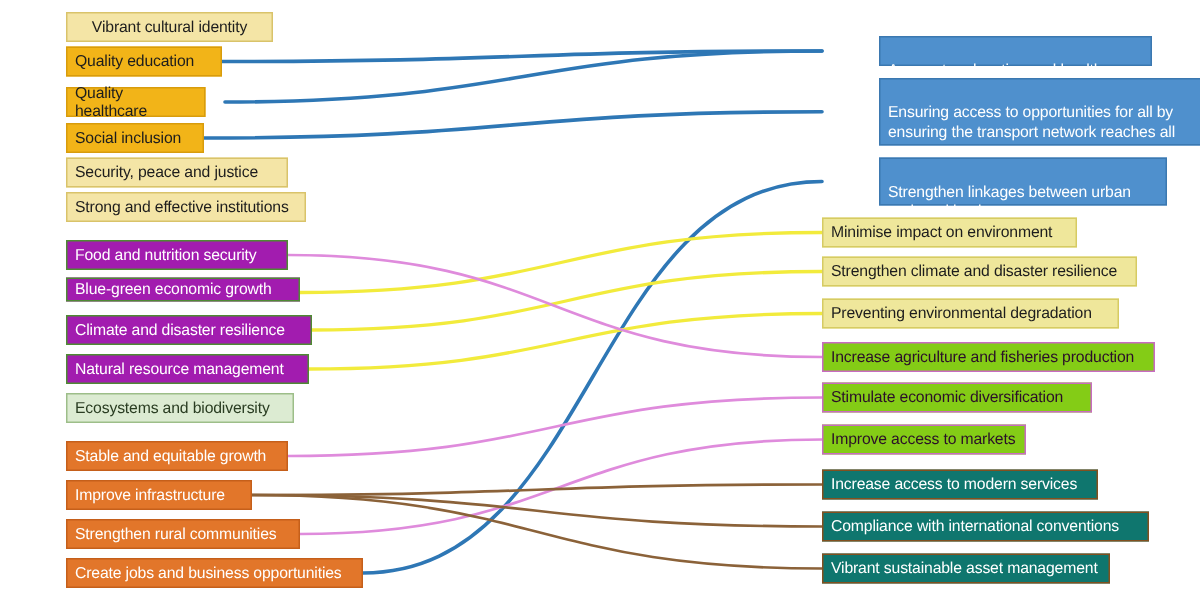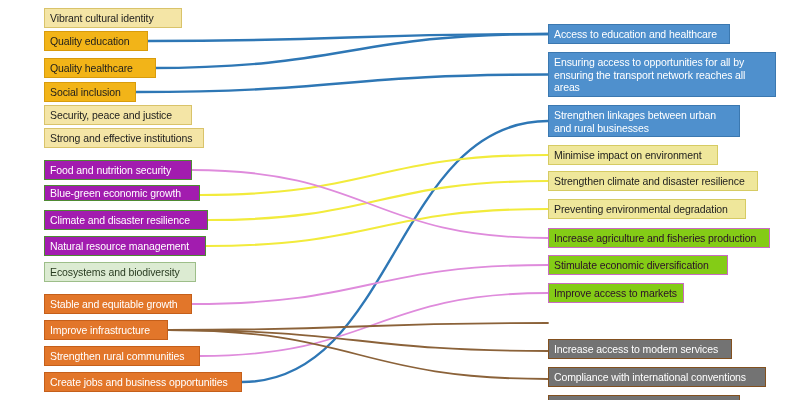--- a/index.html
+++ b/index.html
@@ -25,24 +25,24 @@
     white-space:pre-line;
     z-index:5;
   }
 
   
   .c-gold-pale { background:#F4E5A6; border-color:#D9C36A; color:#1d1d1d; }
   .c-gold      { background:#F2B418; border-color:#D89C0C; color:#1d1d1d; }
   .c-green     { background:#a21caf; border-color:#4E8A33; color:#ffffff; }
   .c-green-pale{ background:#DCEBD2; border-color:#9DBE89; color:#2a3d22; }
   .c-orange    { background:#E2762A; border-color:#C55F1A; color:#ffffff; }
-  .c-blue      { background:#4F90CD; border-color:#3B78B0; color:#ffffff; align-items:flex-start; padding-top:3px;}
+  .c-blue      { background:#4F90CD; border-color:#3B78B0; color:#ffffff; align-items:flex-start; padding-top:16px;margin-left:38px;}
   .c-yellow    { background:#EFE79B; border-color:#D6CB63; color:#1d1d1d; }
   .c-magenta   { background:#84cc16; border-color:#C96BC2; color:#2b0f29; }
-  .c-brown     { background:#737373; border-color:#82501F; color:#ffffff;margin-top:26px; }
+  .c-brown     { background:#0f766e; border-color:#82501F; color:#ffffff; }
 </style>
 </head>
 <body>
 
 <div id="stage">
   <svg id="links" viewBox="0 0 800 400" preserveAspectRatio="none" aria-hidden="true">
       <path d="M148,41 C348,41 348,34 548,34" fill="none" stroke="#2E77B5" stroke-width="2.4" stroke-linecap="round"></path>
       <path d="M150,68 C349,68 349,34 548,34" fill="none" stroke="#2E77B5" stroke-width="2.4" stroke-linecap="round"></path>
       <path d="M136,92 C342,92 342,74.5 548,74.5" fill="none" stroke="#2E77B5" stroke-width="2.4" stroke-linecap="round"></path>
       <path d="M242,382 C395,382 395,121 548,121" fill="none" stroke="#2E77B5" stroke-width="2.4" stroke-linecap="round"></path>
@@ -50,23 +50,23 @@
       <path d="M208,220 C378,220 378,181 548,181" fill="none" stroke="#F2EB3C" stroke-width="2.2" stroke-linecap="round"></path>
       <path d="M206,246 C377,246 377,209 548,209" fill="none" stroke="#F2EB3C" stroke-width="2.2" stroke-linecap="round"></path>
       <path d="M192,170 C370,170 370,238 548,238" fill="none" stroke="#DF8BDC" stroke-width="1.8" stroke-linecap="round"></path>
       <path d="M192,304 C370,304 370,265 548,265" fill="none" stroke="#DF8BDC" stroke-width="1.8" stroke-linecap="round"></path>
       <path d="M200,356 C374,356 374,293 548,293" fill="none" stroke="#DF8BDC" stroke-width="1.8" stroke-linecap="round"></path>
       <path d="M168,330 C358,330 358,323 548,323" fill="none" stroke="#8B6239" stroke-width="1.8" stroke-linecap="round"></path>
       <path d="M168,330 C358,330 358,351 548,351" fill="none" stroke="#8B6239" stroke-width="1.8" stroke-linecap="round"></path>
       <path d="M168,330 C358,330 358,379 548,379" fill="none" stroke="#8B6239" stroke-width="1.8" stroke-linecap="round"></path>
     </svg>
   <div id="nodes">
-      <div class="node c-gold-pale" style="left: 44px; top: 8px; width: 138px; height: 20px;"><span>Vibrant cultural identity</span></div>
+      <div class="node c-gold-pale" style="left: 44px; top: 8px; width: 138px; height: 20px; justify-content: center;"><span>Vibrant cultural identity</span></div>
       <div class="node c-gold" style="left: 44px; top: 31px; width: 104px; height: 20px;"><span>Quality education</span></div>
-      <div class="node c-gold" style="left: 44px; top: 58px; width: 112px; height: 20px;"><span>Quality healthcare</span></div>
+      <div class="node c-gold" style="left: 44px; top: 58px; width: 93px; height: 20px;"><span>Quality healthcare</span></div>
       <div class="node c-gold" style="left: 44px; top: 82px; width: 92px; height: 20px;"><span>Social inclusion</span></div>
       <div class="node c-gold-pale" style="left: 44px; top: 105px; width: 148px; height: 20px;"><span>Security, peace and justice</span></div>
       <div class="node c-gold-pale" style="left: 44px; top: 128px; width: 160px; height: 20px;"><span>Strong and effective institutions</span></div>
       <div class="node c-green" style="left: 44px; top: 160px; width: 148px; height: 20px;"><span>Food and nutrition security</span></div>
       <div class="node c-green" style="left: 44px; top: 185px; width: 156px; height: 16px;"><span>Blue-green economic growth</span></div>
       <div class="node c-green" style="left: 44px; top: 210px; width: 164px; height: 20px;"><span>Climate and disaster resilience</span></div>
       <div class="node c-green" style="left: 44px; top: 236px; width: 162px; height: 20px;"><span>Natural resource management</span></div>
       <div class="node c-green-pale" style="left: 44px; top: 262px; width: 152px; height: 20px;"><span>Ecosystems and biodiversity</span></div>
       <div class="node c-orange" style="left: 44px; top: 294px; width: 148px; height: 20px;"><span>Stable and equitable growth</span></div>
       <div class="node c-orange" style="left: 44px; top: 320px; width: 124px; height: 20px;"><span>Improve infrastructure</span></div>

